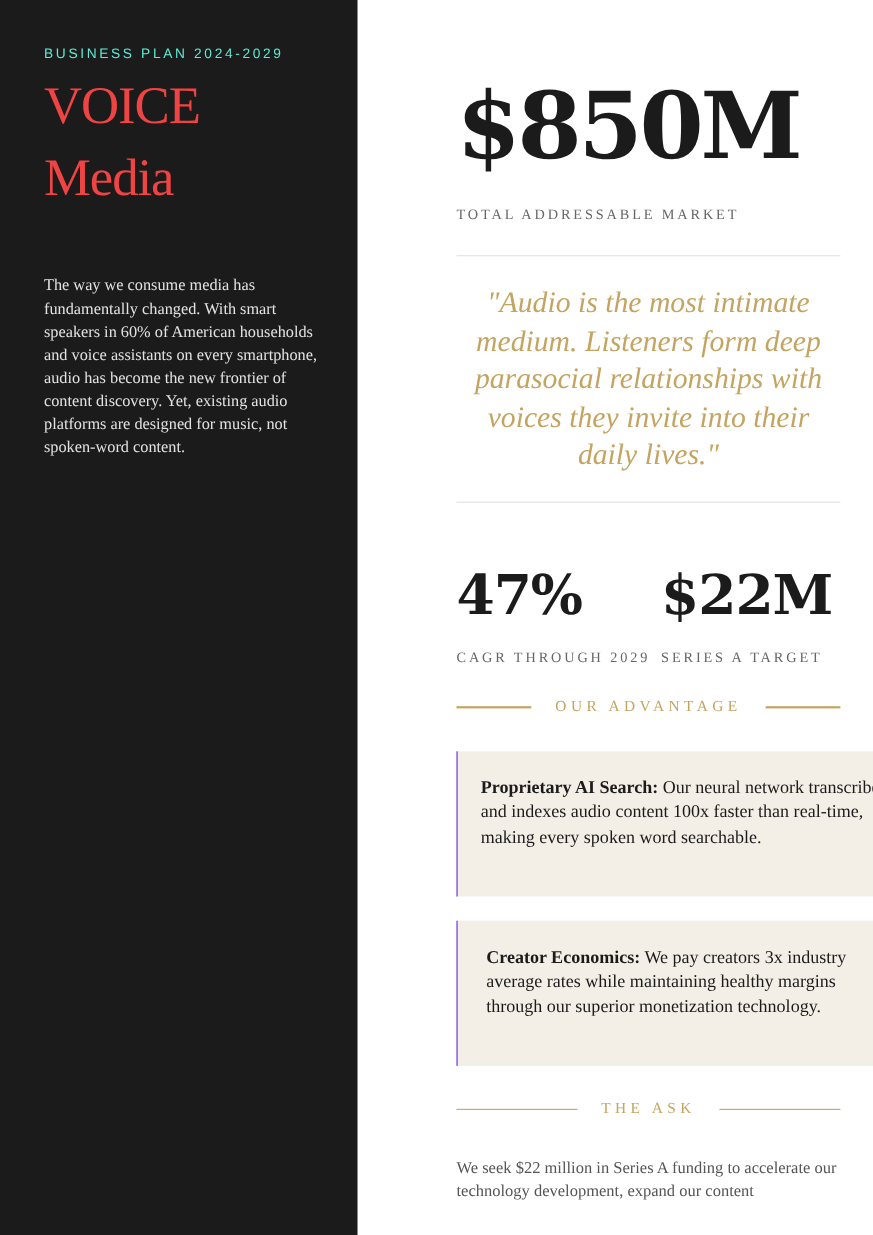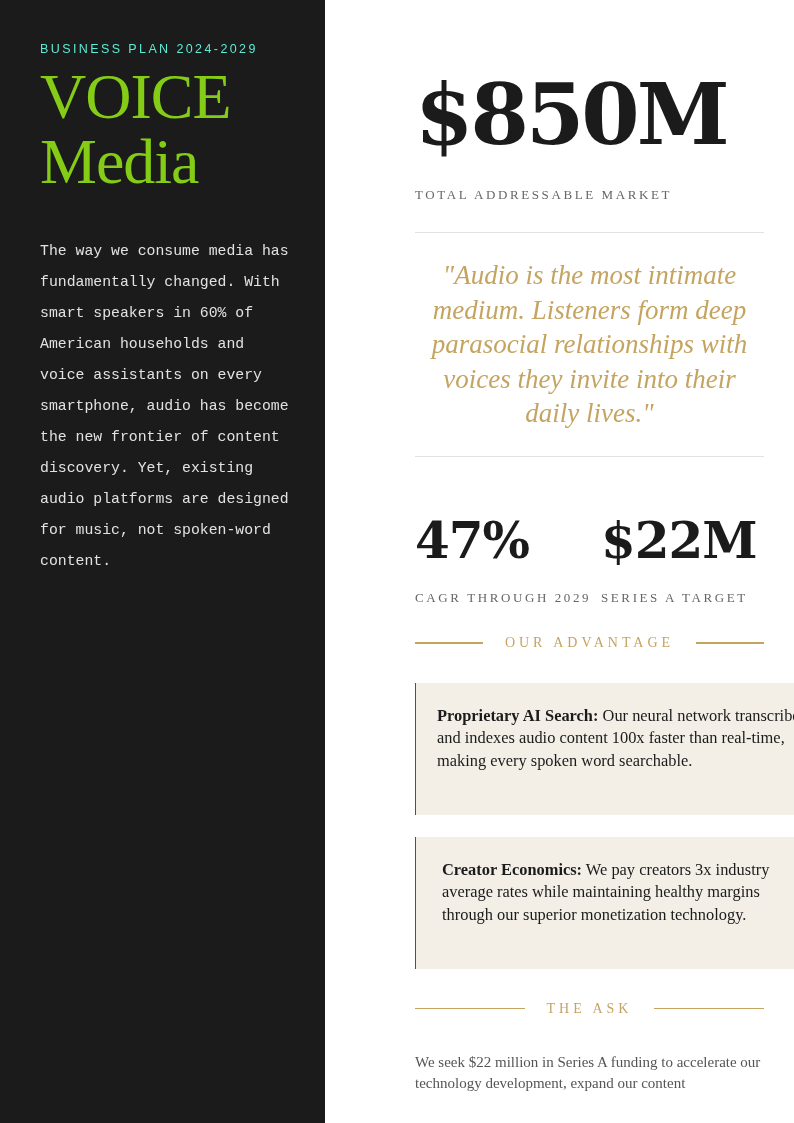--- a/index.html
+++ b/index.html
@@ -11,33 +11,33 @@
       background: #1b1b1b; color: #ffffff;
       padding: 40px 40px 0 40px;
     }
     .eyebrow {
       font-family: "Liberation Sans", "DejaVu Sans", sans-serif;
       font-size: 12.5px; letter-spacing: 2.4px; color: #5eead4;
       line-height: 16px; margin-top: 1px;
     }
     .brand {
       font-family: "Liberation Serif", "DejaVu Serif", serif;
-      font-size: 64px; line-height: 65px; color: #84cc16;
+      font-size: 48px; line-height: 65px; color: #ef4444;
       font-weight: normal; margin-top: 7px; letter-spacing: -1px;
     }
     .brand span { display: block; }
     .tagline {
       font-family: "Liberation Serif", "DejaVu Serif", serif;
       font-size: 23.5px; line-height: 34px; color: #ececec;
       margin-top: 25px; width: 240px;
     }
     .intro {
-      font-family: Liberation Mono, monospace;
-      font-size: 14.8px; line-height: 31px; color: #e2e2e2;
-      margin-top: 42px; width: 250px;
+      font-family: Liberation Serif, serif;
+      font-size: 14.8px; line-height: 21px; color: #e2e2e2;
+      margin-top: 56px; width: 250px;
     }
     .intro p + p { margin-top: 23px; }
 
     .main {
       position: absolute; left: 415px; top: 0; width: 349px;
     }
     .big-stat {
       font-family: "DejaVu Serif", "Liberation Serif", serif;
       font-weight: bold; font-size: 84px; line-height: 90px;
       color: #1b1b1b; margin-top: 70px; letter-spacing: -3px;

